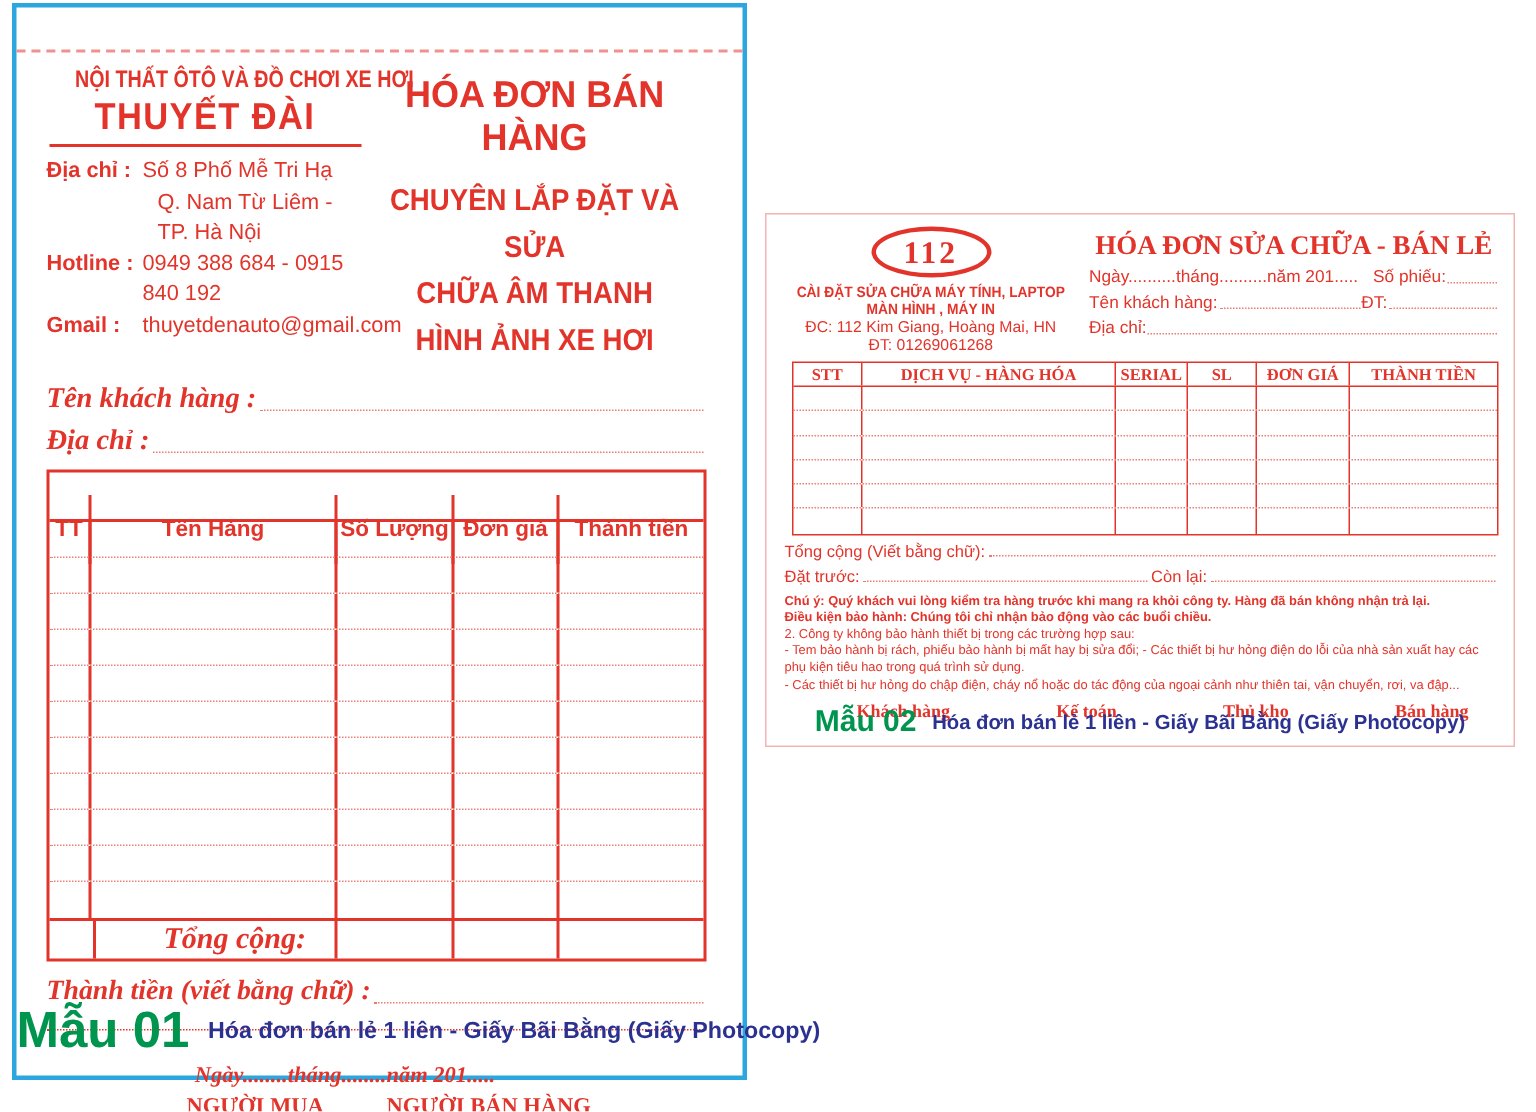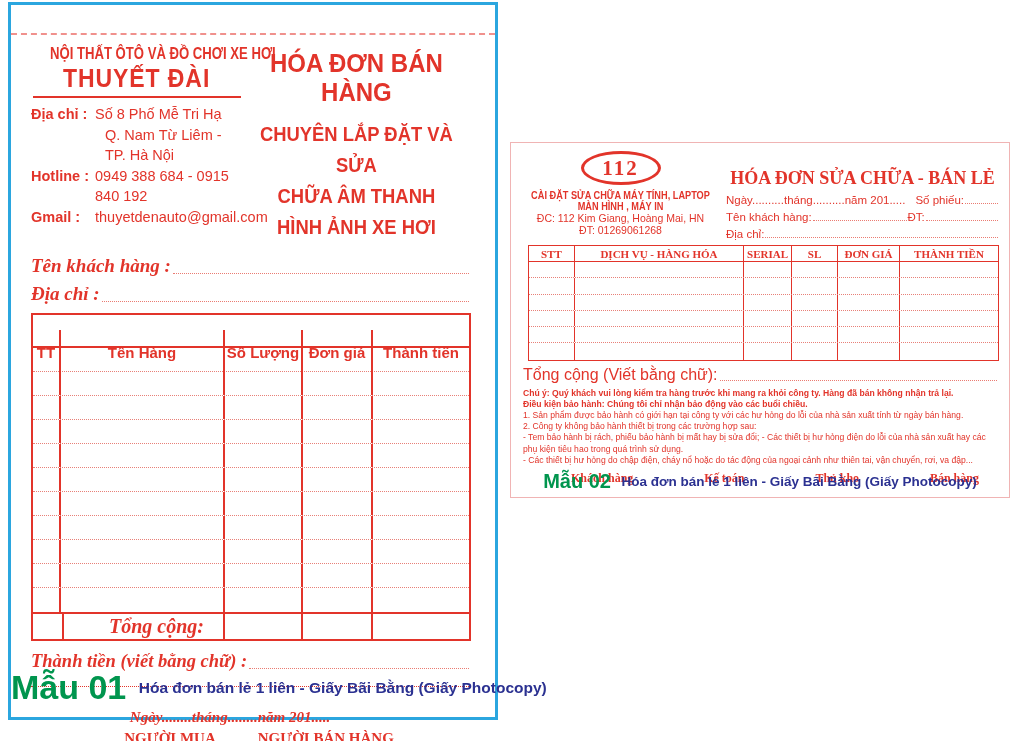--- a/index.html
+++ b/index.html
@@ -59,36 +59,36 @@
   .f2-inner { position:absolute; left:0; top:0; right:0; bottom:0; padding:8px 10px 0 12px; }
   .f2-header { display:flex; }
   .f2-left { width:195px; flex:none; text-align:center; }
   .f2-logo { width:80px; height:34px; border:3px solid #e2342a; border-radius:50%;
              margin:0 auto; display:flex; align-items:center; justify-content:center;
              font-family:"Liberation Serif", serif; font-weight:bold; font-size:21px; letter-spacing:2px; }
   .f2-co1 { font-size:10px; font-weight:bold; margin-top:5px; white-space:nowrap; transform:scaleX(0.92); transform-origin:center; }
   .f2-co2 { font-size:10px; font-weight:bold; transform:scaleX(0.92); transform-origin:center; }
   .f2-co3, .f2-co4 { font-size:10.5px; }
   .f2-right { flex:1; padding-left:8px; }
-  .f2-title { text-align:center; font-family:"Liberation Serif", serif; font-weight:bold; font-size:18px; margin-top:17px; }
+  .f2-title { text-align:center; font-family:"Liberation Serif", serif; font-weight:bold; font-size:18px; margin-top:2px; }
   .f2-row { display:flex; align-items:flex-end; font-size:11.5px; margin-top:5px; }
   .f2-row .lbl { white-space:nowrap; }
   .f2-row .dots { margin:0 1px 2px 1px; }
 
   .f2-table { margin-top:5px; margin-left:5px; border:1.5px solid #e2342a; }
   .t2-grid { display:grid; grid-template-columns:46px 1fr 48px 46px 62px 98px; }
   .t2-grid > div { border-right:1.5px solid #e2342a; }
   .t2-grid > div:last-child { border-right:none; }
   .t2-head { height:16px; border-bottom:1.5px solid #e2342a;
              font-family:Liberation Serif, serif; font-weight:bold; font-size:11px; }
   .t2-head > div { display:flex; align-items:center; justify-content:center; height:100%; }
   .t2-row { height:16.3px; border-bottom:1px dotted #e88078; }
   .t2-body .t2-row:last-child { border-bottom:none; }
 
-  .f2-total-line { display:flex; align-items:flex-end; font-size:16px; margin-top:5px; }
+  .f2-total-line { display:flex; align-items:flex-end; font-size:11px; margin-top:5px; }
   .f2-notes { margin-top:4px; font-size:8.6px; line-height:1.3; }
   .f2-note-bold { font-weight:bold; }
   .f2-signs { display:flex; justify-content:space-between; padding:5px 20px 0 48px;
               font-family:"Liberation Serif", serif; font-weight:bold; font-size:12px; }
   .f2-footer { position:absolute; left:0; right:0; bottom:4px; text-align:center; white-space:nowrap; }
   .f2-footer .model-lbl { font-size:20px; }
   .f2-footer .caption-lbl { font-size:13.5px; margin-left:6px; }
 </style>
 </head>
 <body>
@@ -350,25 +350,30 @@
             <div></div>
             <div></div>
           </div>
           </div>
       </div>
 
       <div class="f2-total-line">
         <span class="lbl">Tổng cộng (Viết bằng chữ):</span>
         <span class="dots dots-pale"></span>
       </div>
+      <div class="f2-total-line">
+        <span class="lbl">Đặt trước:</span>
+        <span class="dots dots-pale"></span>
+        <span class="lbl">Còn lại:</span>
+        <span class="dots dots-pale"></span>
+      </div>
 
       <div class="f2-notes">
         <div class="f2-note-bold">Chú ý: Quý khách vui lòng kiểm tra hàng trước khi mang ra khỏi công ty. Hàng đã bán không nhận trả lại.</div>
         <div class="f2-note-bold">Điều kiện bảo hành: Chúng tôi chỉ nhận bảo động vào các buổi chiều.</div>
-        <div>1. Sản phẩm được bảo hành có giới hạn tại công ty với các hư hỏng do lỗi của nhà sản xuất tính từ ngày bán hàng.</div>
         <div>2. Công ty không bảo hành thiết bị trong các trường hợp sau:</div>
         <div>- Tem bảo hành bị rách, phiếu bảo hành bị mất hay bị sửa đổi;     - Các thiết bị hư hỏng điện do lỗi của nhà sản xuất hay các phụ kiện tiêu hao trong quá trình sử dụng.</div>
         <div>- Các thiết bị hư hỏng do chập điện, cháy nổ hoặc do tác động của ngoại cảnh như thiên tai, vận chuyển, rơi, va đập...</div>
       </div>
 
       <div class="f2-signs">
         <span>Khách hàng</span>
         <span>Kế toán</span>
         <span>Thủ kho</span>
         <span>Bán hàng</span>

